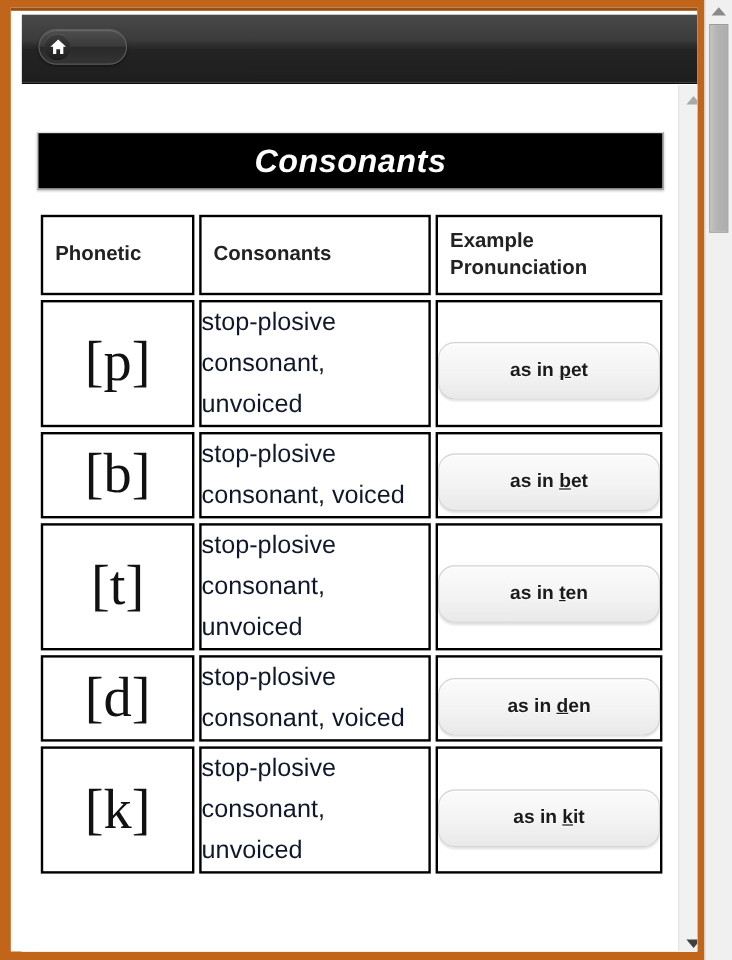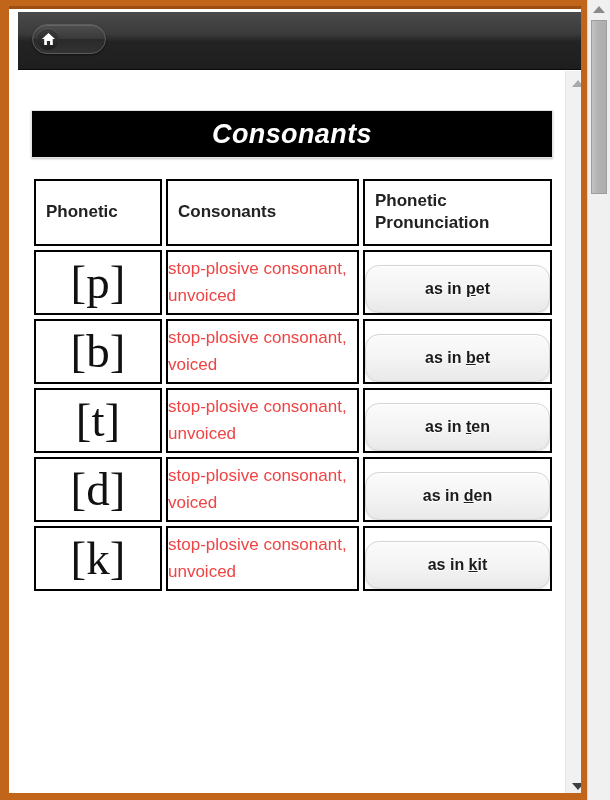--- a/index.html
+++ b/index.html
@@ -172,22 +172,22 @@
   td.cell-symbol {
     text-align: center;
     font-family: "Liberation Serif", serif;
     font-size: 47px;
     color: #111111;
     line-height: 1.0;
     padding: 4px 0 8px 0;
   }
   td.cell-desc {
     padding: 8px 11px;
-    font-size: 17px;
-    color: #ef4444;
+    font-size: 21px;
+    color: #0f172a;
     line-height: 1.62;
     font-family: "Liberation Sans", sans-serif;
   }
   td.cell-example {
     text-align: center;
     padding: 8px 12px;
   }
 
   .example-button {
     display: block;
@@ -291,21 +291,21 @@
           <table id="ipa-table">
             <colgroup>
               <col class="col-symbol">
               <col class="col-desc">
               <col class="col-ex">
             </colgroup>
             <thead>
               <tr>
                 <th>Phonetic</th>
                 <th>Consonants</th>
-                <th>Phonetic Pronunciation</th>
+                <th>Example Pronunciation</th>
               </tr>
             </thead>
             <tbody id="table-body">
                 <tr>
                   <td class="cell-symbol">[p]</td>
                   <td class="cell-desc">stop-plosive consonant, unvoiced</td>
                   <td class="cell-example">
                     <button class="example-button"><span>as in </span><u>p</u><span>et</span></button>
                   </td>
                 </tr>

